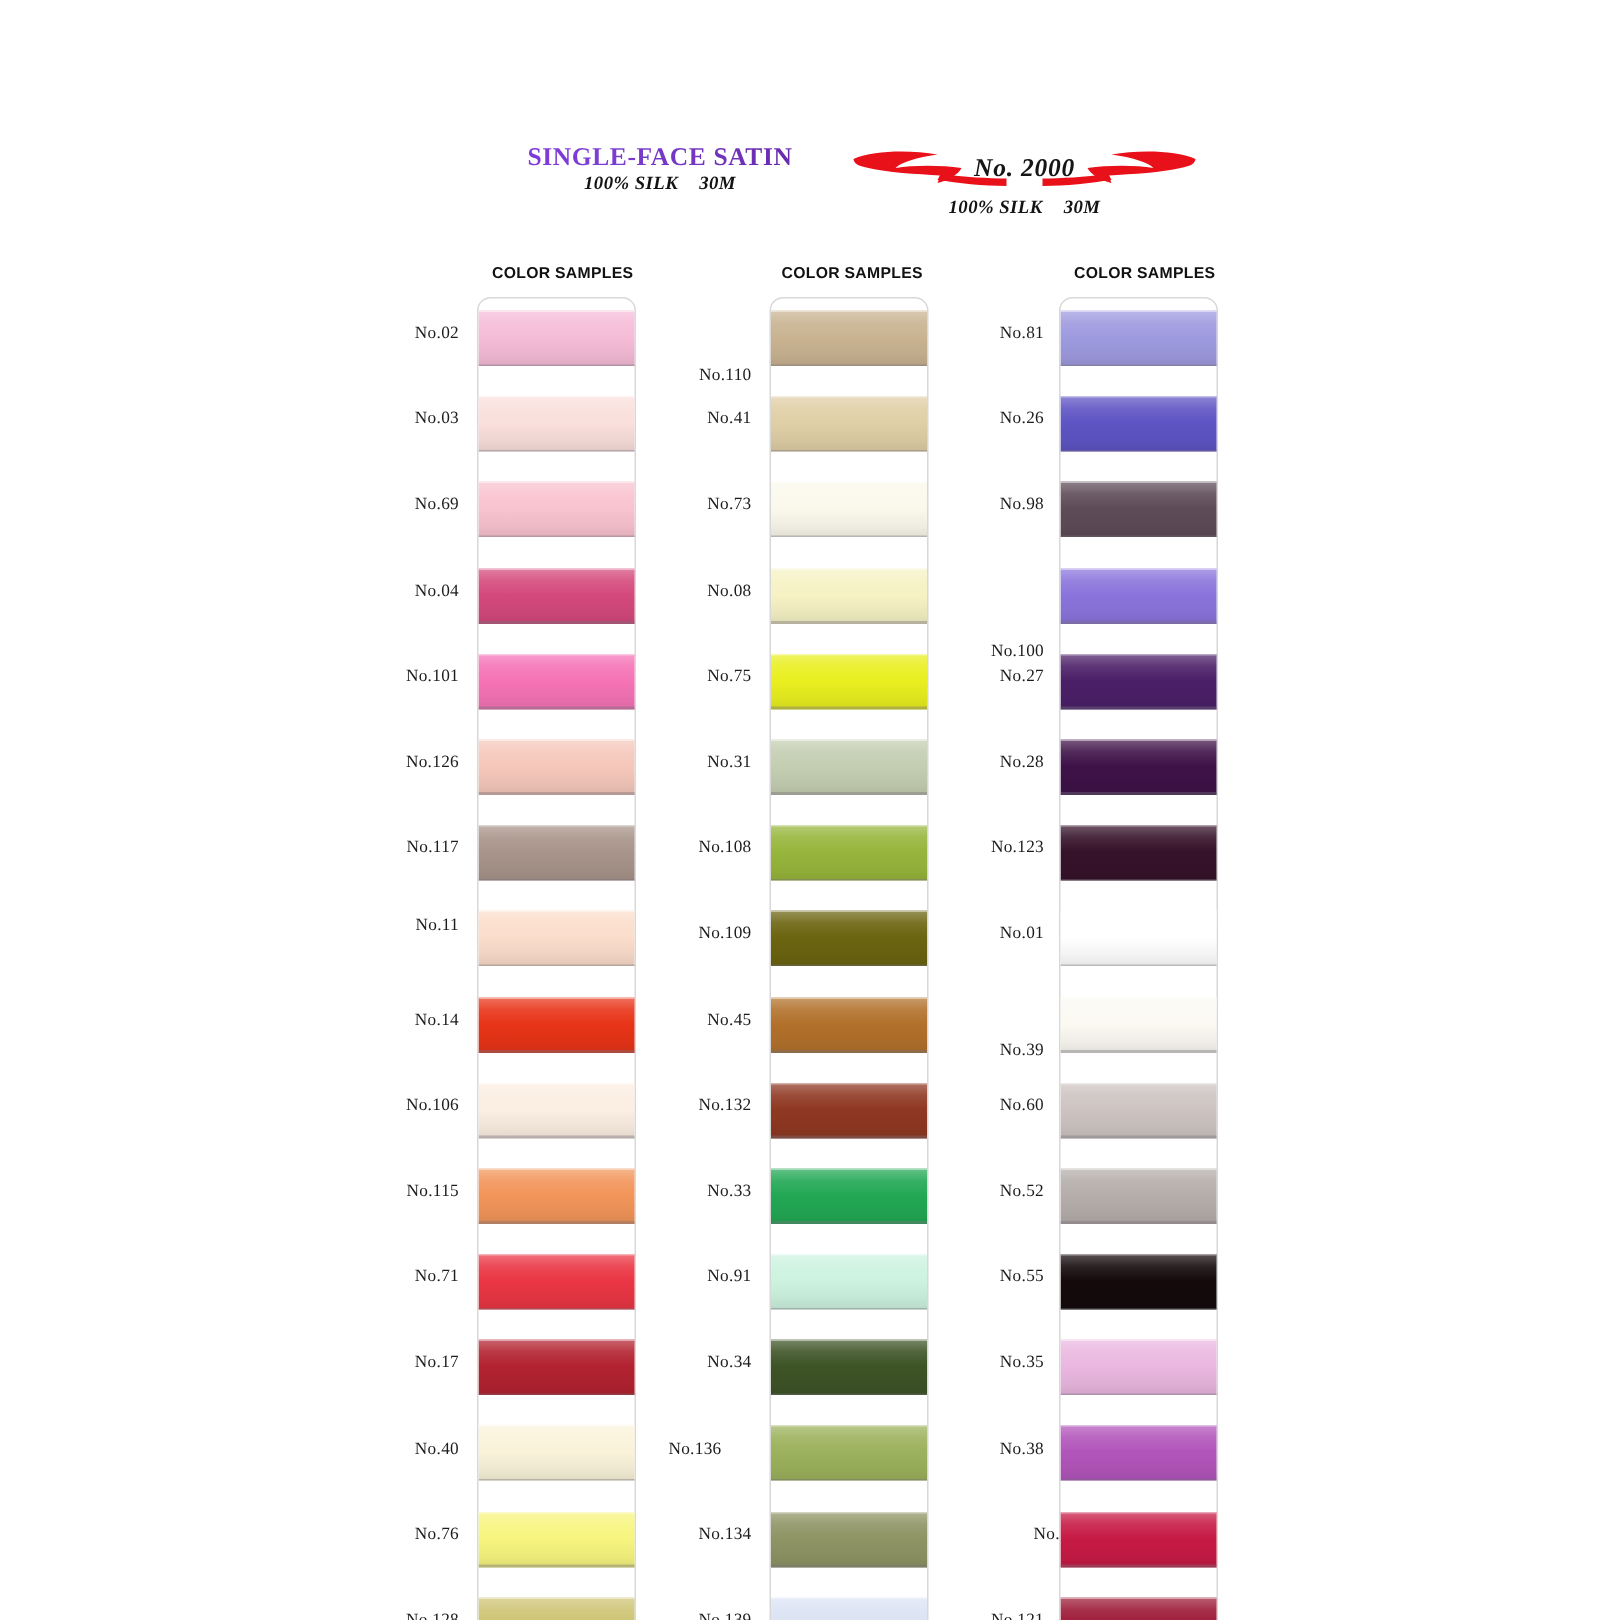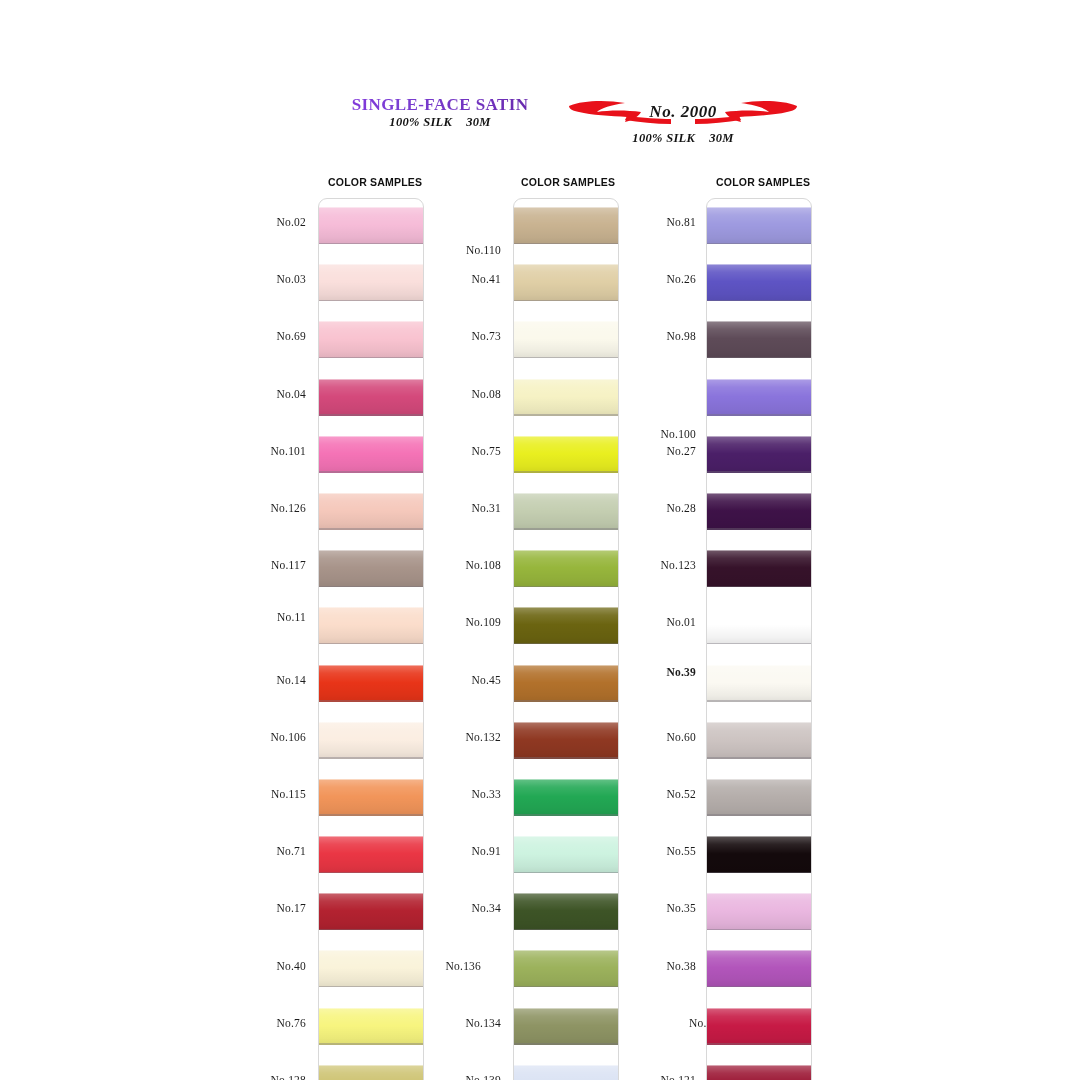--- a/index.html
+++ b/index.html
@@ -452,21 +452,21 @@
     <div class="column">
       <div class="col-head" style="left: 716px;">COLOR SAMPLES</div>
       <div class="label" style="left: 576px; width: 120px; top: 40px;">No.81</div>
       <div class="label" style="left: 576px; width: 120px; top: 97.2px;">No.26</div>
       <div class="label" style="left: 576px; width: 120px; top: 154.4px;">No.98</div>
       <div class="label" style="left: 576px; width: 120px; top: 211.6px; margin-top: 40px;">No.100</div>
       <div class="label" style="left: 576px; width: 120px; top: 268.8px;">No.27</div>
       <div class="label" style="left: 576px; width: 120px; top: 326px;">No.28</div>
       <div class="label" style="left: 576px; width: 120px; top: 383.2px;">No.123</div>
       <div class="label" style="left: 576px; width: 120px; top: 440.4px;">No.01</div>
-      <div class="label" style="left: 576px; width: 120px; top: 490px; font-weight: bold;">No.39</div>
+      <div class="label" style="left: 576px; width: 120px; top: 518px;">No.39</div>
       <div class="label" style="left: 576px; width: 120px; top: 554.8px;">No.60</div>
       <div class="label" style="left: 576px; width: 120px; top: 612px;">No.52</div>
       <div class="label" style="left: 576px; width: 120px; top: 669.2px;">No.55</div>
       <div class="label" style="left: 576px; width: 120px; top: 726.4px;">No.35</div>
       <div class="label" style="left: 576px; width: 120px; top: 783.6px;">No.38</div>
       <div class="label" style="left: 604px; width: 120px; top: 840.8px;">No.119</div>
       <div class="label" style="left: 576px; width: 120px; top: 898px;">No.121</div>
       <div class="card" style="left: 706px; height: 925.2px;">
         <div class="row">
           <div class="swatch" style="background: rgb(158, 154, 224);">

